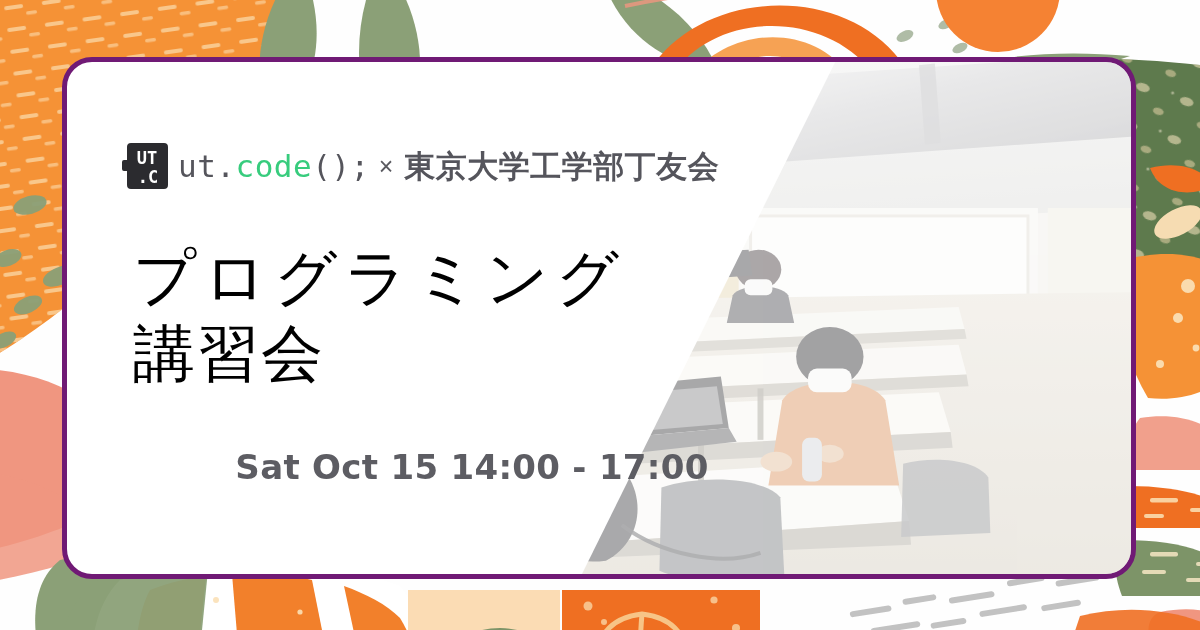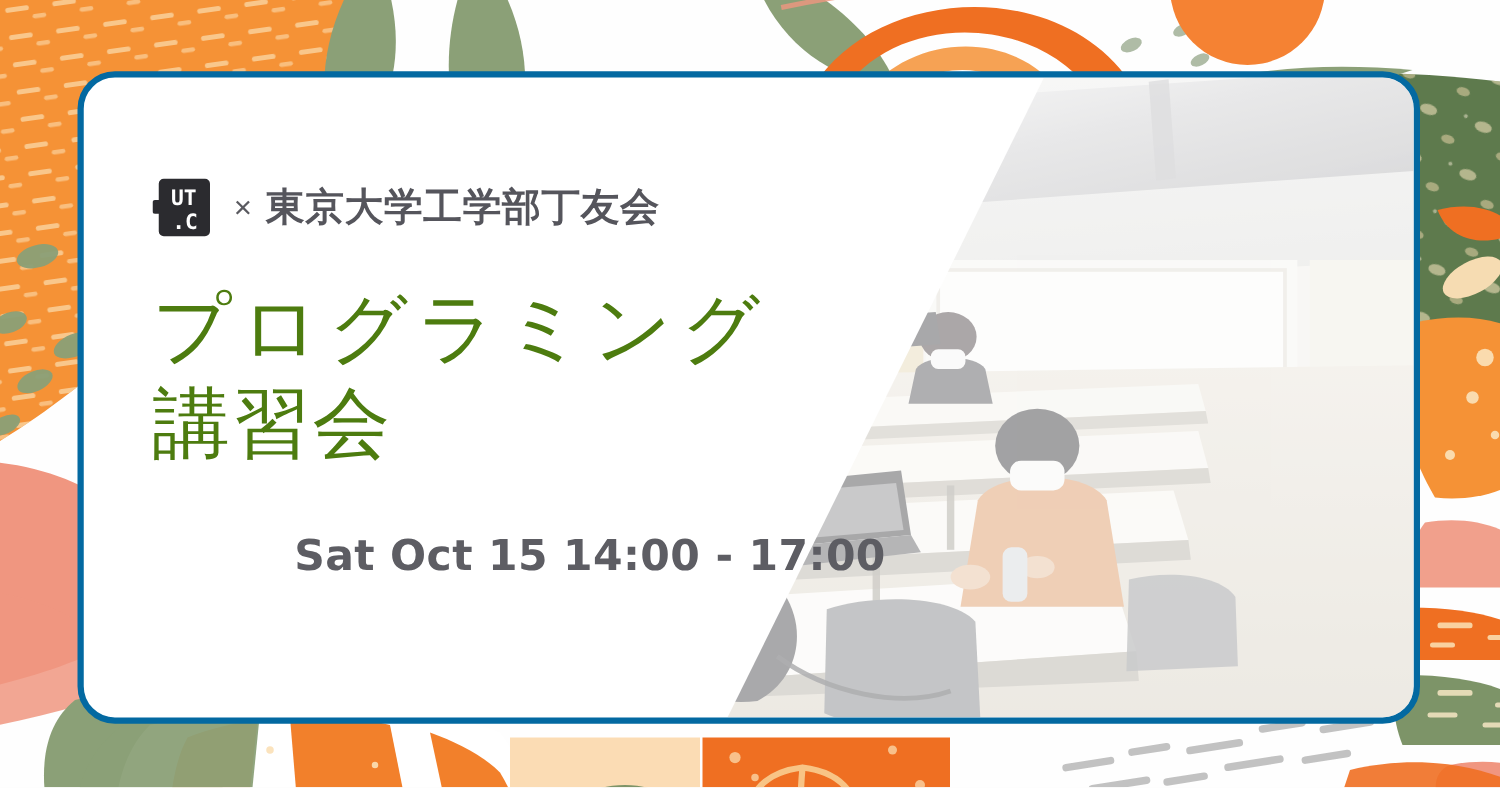--- a/index.html
+++ b/index.html
@@ -30,21 +30,21 @@
   .bg svg { display:block; width:1200px; height:630px; }
 
   
   .card {
     position: absolute;
     left: 62px;
     top: 57px;
     width: 1074px;
     height: 522px;
     background: #ffffff;
-    border: 5px solid #0369a1;
+    border: 5px solid #701a75;
     border-radius: 30px;
     box-sizing: border-box;
     overflow: hidden;
   }
 
   
   .card-photo {
     position: absolute;
     right: 0;
     top: 0;
@@ -104,26 +104,26 @@
   .org-name {
     font-family: "DejaVu Sans", "Liberation Sans", sans-serif;
     font-size: 31px;
     color: #55555c;
     line-height: 1;
     letter-spacing: 0.5px;
     font-weight: bold;
   }
 
   .title {
-    font-family: Liberation Mono, monospace;
-    color: #4d7c0f;
+    font-family: Liberation Serif, serif;
+    color: #000000;
     font-size: 62px;
     font-weight: 400;
     line-height: 1.22;
-    margin: 0;
+    margin: 11px;
   }
   .title-l1 {
     display: block;
     margin-top: 38px;
     letter-spacing: 7px;
   }
   .title-l2 {
     display: block;
     letter-spacing: 2px;
   }
@@ -423,20 +423,21 @@
 
       <div class="org-line">
         <span class="utc-mark">
           <svg viewBox="0 0 47 52" xmlns="http://www.w3.org/2000/svg" aria-hidden="true">
             <path d="M5,3 h37 a4,4 0 0 1 4,4 v38 a4,4 0 0 1 -4,4 h-33 a4,4 0 0 1 -4,-4 v-14 h-3 a2,2 0 0 1 -2,-2 v-7 a2,2 0 0 1 2,-2 h3 v-13 a4,4 0 0 1 4,-4 z" fill="#2b2b2f"></path>
             <text x="25" y="24" font-family="DejaVu Sans Mono, monospace" font-size="17" font-weight="bold" fill="#ffffff" text-anchor="middle">UT</text>
             <text x="26" y="43" font-family="DejaVu Sans Mono, monospace" font-size="17" font-weight="bold" fill="#ffffff" text-anchor="middle">.C</text>
           </svg>
         </span>
 
+        <span class="brand"><span>ut.</span><span class="green">code</span><span>();</span></span>
 
         <span class="cross">×</span>
 
         <span class="org-name">東京大学工学部丁友会</span>
       </div>
 
       <h1 class="title">
         <span class="title-l1">プログラミング</span>
         <span class="title-l2">講習会</span>
       </h1>

